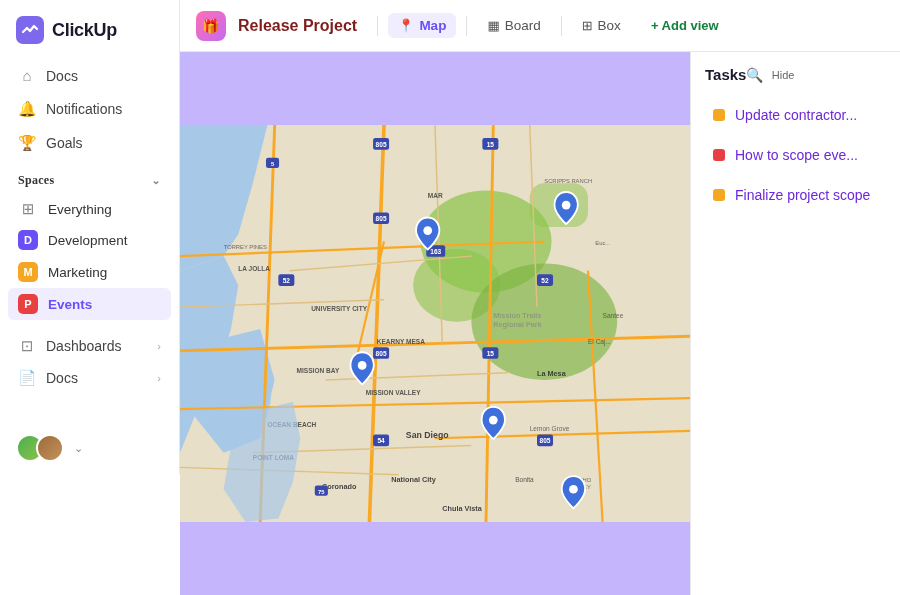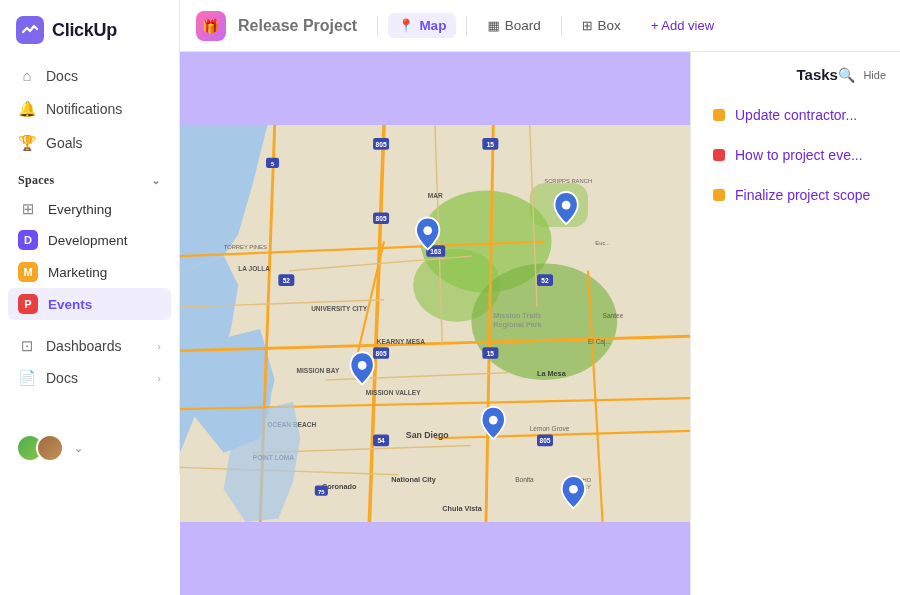--- a/index.html
+++ b/index.html
@@ -156,21 +156,21 @@
       display: flex;
       align-items: center;
       justify-content: center;
       font-size: 14px;
       color: white;
       margin-right: 6px;
     }
     .project-title {
       font-size: 16px;
       font-weight: 700;
-      color: #737373;
+      color: #7f1d1d;
       margin-right: 10px;
     }
     .view-divider { width: 1px; height: 20px; background: #e0e0e0; margin: 0 4px; }
     .view-tab {
       display: flex;
       align-items: center;
       gap: 5px;
       padding: 5px 10px;
       border-radius: 6px;
       font-size: 13.5px;
@@ -180,23 +180,24 @@
     }
     .view-tab.active { color: #6b4ff6; background: #f0edff; font-weight: 600; }
     .view-tab-icon { font-size: 13px; }
     .add-view-btn {
       display: flex;
       align-items: center;
       gap: 4px;
       padding: 5px 10px;
       border-radius: 6px;
       font-size: 13px;
-      color: #6d28d9;
+      color: #15803d;
       cursor: pointer;
       margin-left: 4px;
+      font-weight: bold;
     }
 
     
     .content-area {
       display: flex;
       flex: 1;
       overflow: hidden;
     }
 
     
@@ -213,21 +214,21 @@
       min-width: 210px;
       background: #fff;
       border-left: 1px solid #e8e8e8;
       display: flex;
       flex-direction: column;
       padding: 14px 0;
     }
     .tasks-header {
       display: flex;
       align-items: center;
-      justify-content: flex-end;
+      justify-content: flex-start;
       padding: 0 14px 12px;
     }
     .tasks-title {
       font-size: 15px;
       font-weight: 700;
       color: #1a1a2e;
     }
     .tasks-header-right {
       display: flex;
       align-items: center;
@@ -540,21 +541,21 @@
         </div>
       </div>
 
       <div class="task-item">
         <div class="task-dot orange"></div>
         <span class="task-text">Update contractor...</span>
       </div>
 
       <div class="task-item">
         <div class="task-dot red"></div>
-        <span class="task-text">How to project eve...</span>
+        <span class="task-text">How to scope eve...</span>
       </div>
 
 
       <div class="task-item">
         <div class="task-dot orange"></div>
         <span class="task-text">Finalize project scope</span>
       </div>
     </div>
   </div>
 </div>

